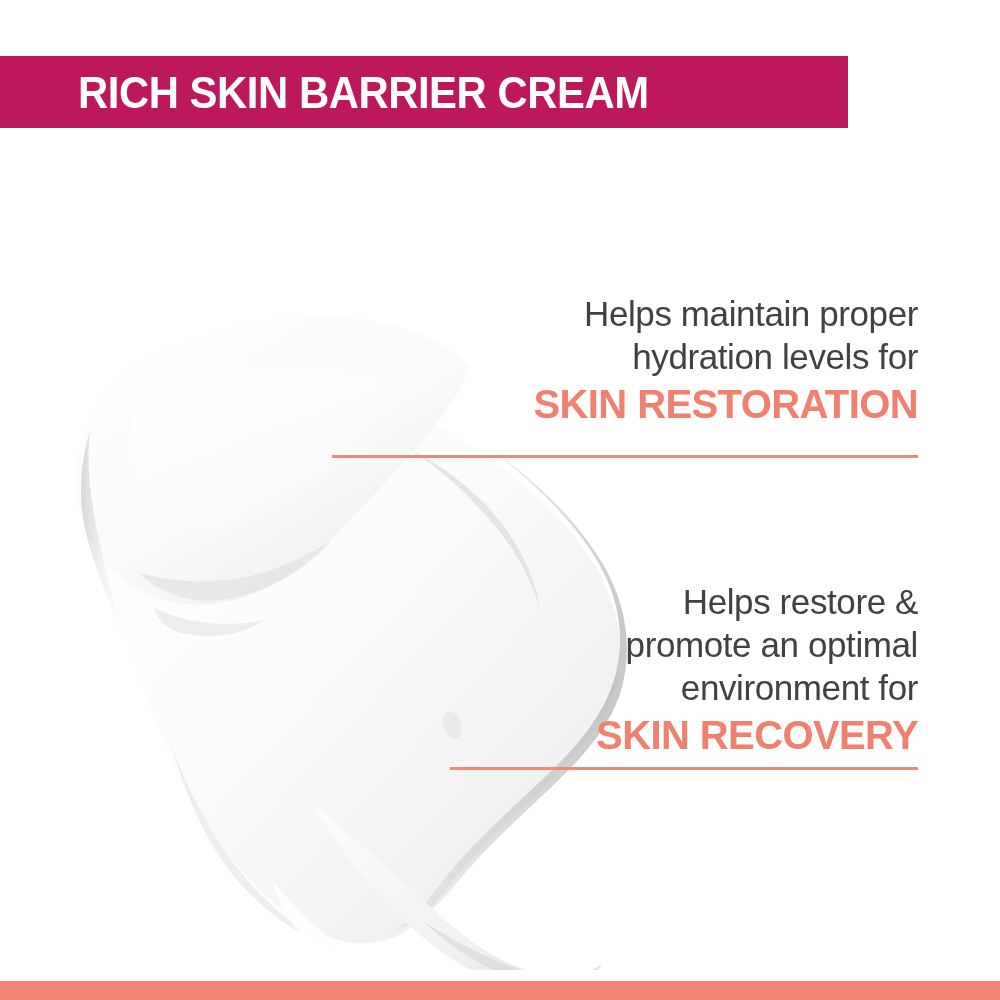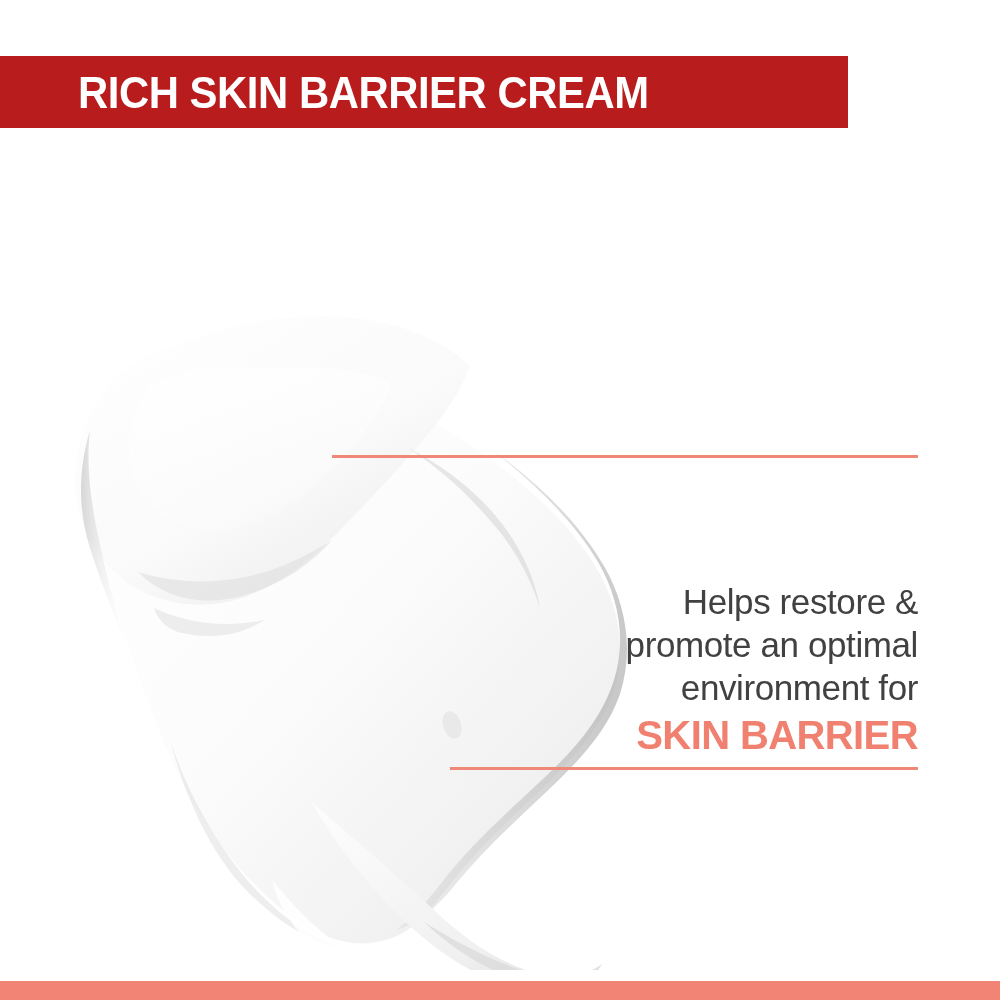--- a/index.html
+++ b/index.html
@@ -21,21 +21,21 @@
     overflow: hidden;
   }
 
   
   .header-banner {
     position: absolute;
     left: 0;
     top: 56px;
     width: 848px;
     height: 72px;
-    background: #b91c1c;
+    background: #be185d;
     display: flex;
     align-items: center;
   }
   .header-title {
     margin-left: 78px;
     color: #ffffff;
     font-family: "Liberation Sans", sans-serif;
     font-weight: bold;
     font-size: 45px;
     letter-spacing: -0.5px;
@@ -249,27 +249,32 @@
                C 292 764, 258 742, 228 712
                C 192 676, 166 620, 150 560 Z" fill="#DADADA" opacity="0.45"></path>
 
       <path d="M252 700
                C 286 742, 328 778, 374 798
                C 348 800, 320 788, 296 768
                C 274 750, 258 726, 252 700 Z" fill="#FFFFFF" opacity="0.85"></path>
     </svg>
   </div>
 
+  <div class="benefit-block block-1">
+    <div class="benefit-lead">Helps maintain proper</div>
+    <div class="benefit-lead">hydration levels for</div>
+    <div class="benefit-headline">SKIN RESTORATION</div>
+  </div>
 
   <div class="divider divider-1"></div>
 
   <div class="benefit-block block-2">
     <div class="benefit-lead">Helps restore &amp;</div>
     <div class="benefit-lead">promote an optimal</div>
     <div class="benefit-lead">environment for</div>
-    <div class="benefit-headline">SKIN BARRIER</div>
+    <div class="benefit-headline">SKIN RECOVERY</div>
   </div>
 
   <div class="divider divider-2"></div>
 
   <div class="footer-bar"></div>
 
 </div>
 
 </body></html>

